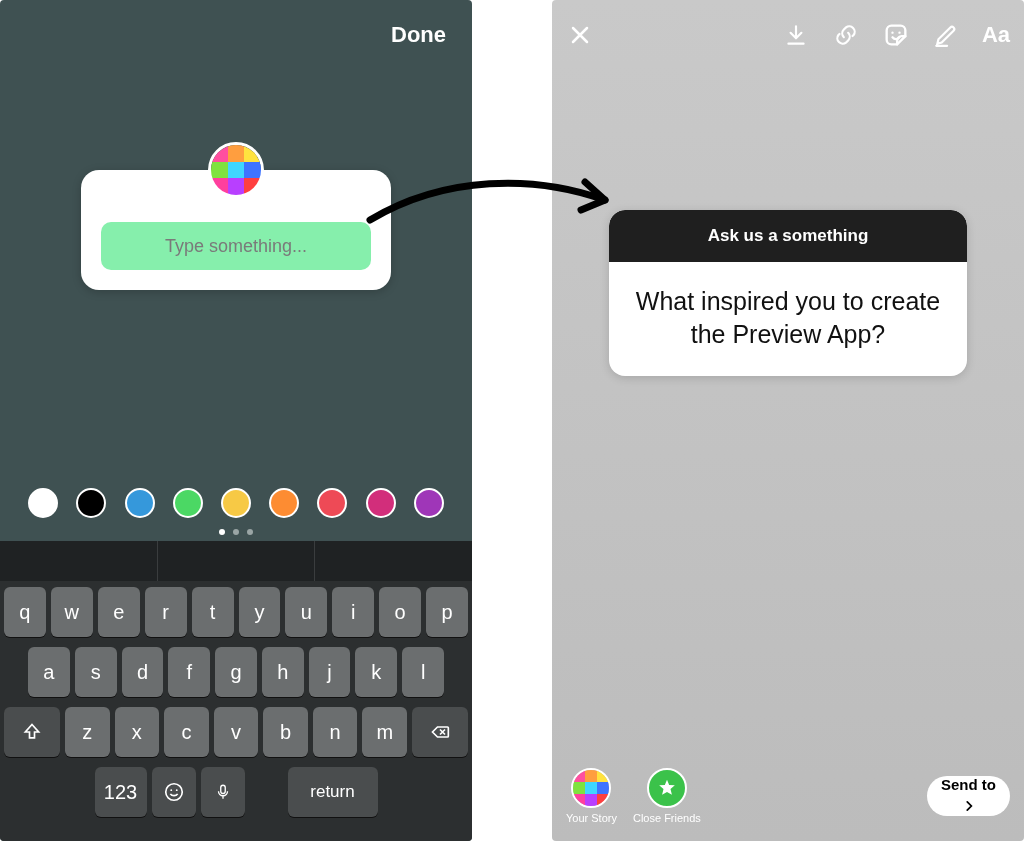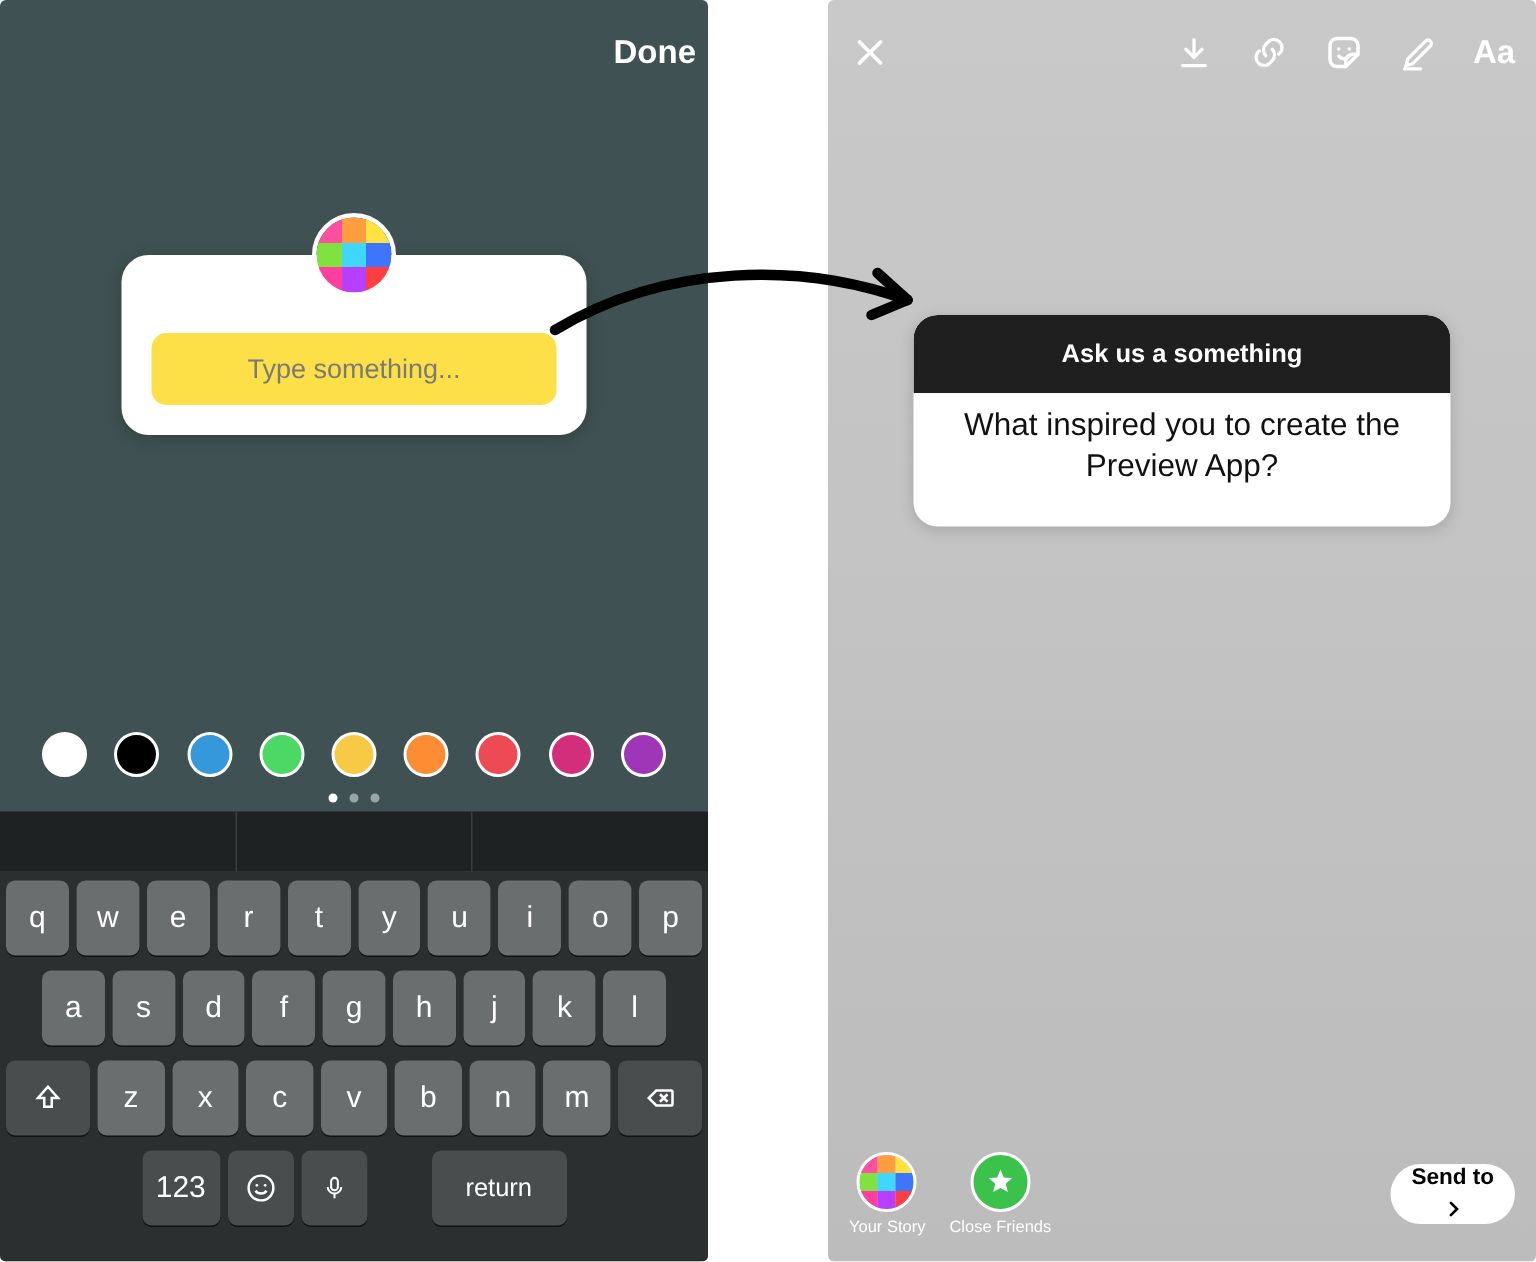--- a/index.html
+++ b/index.html
@@ -3,30 +3,30 @@
 <meta charset="utf-8">
 <style>
   * { box-sizing: border-box; margin: 0; padding: 0; font-family: -apple-system, Helvetica, Arial, sans-serif; }
   body { width: 1024px; height: 841px; overflow: hidden; background:#fff; position:relative; }
   .canvas { position:relative; width:1024px; height:841px; display:flex; }
   .phone { position:relative; width:472px; height:841px; overflow:hidden; border-radius:4px; }
   .spacer { width:80px; height:841px; background:#ffffff; position:relative; }
 
   
   .phone-left { background:#3f5152; }
-  .left-top { position:absolute; top:0; left:0; right:0; height:70px; display:flex; justify-content:flex-end; align-items:center; padding:0 8px; }
+  .left-top { position:absolute; top:0; left:0; right:0; height:70px; display:flex; justify-content:flex-end; align-items:center; padding:0 26px; }
   .done-btn { color:#fff; font-size:22px; font-weight:600; background:none; border:none; cursor:pointer; }
 
   .sticker-left { position:absolute; left:50%; top:170px; transform:translateX(-50%); width:310px; background:#fff; border-radius:18px; padding:30px 20px 20px; box-shadow:0 2px 10px rgba(0,0,0,.2); }
   .avatar-wrap { position:absolute; top:-28px; left:50%; transform:translateX(-50%); }
   .avatar { width:56px; height:56px; border-radius:50%; overflow:hidden; border:3px solid #fff; display:grid; grid-template-columns:repeat(3,1fr); grid-template-rows:repeat(3,1fr); }
   .avatar div{ width:100%; height:100%; }
   .prompt-left { text-align:center; font-size:22px; font-weight:600; color:#222; margin-top:8px; }
   .emoji { font-size:22px; }
-  .input-fake { margin-top:22px; background:#fde047; border-radius:10px; height:48px; display:flex; align-items:center; justify-content:center; color:#7a7a7a; font-size:18px; }
+  .input-fake { margin-top:22px; background:#86efac; border-radius:10px; height:48px; display:flex; align-items:center; justify-content:center; color:#7a7a7a; font-size:18px; }
 
   .color-row { position:absolute; left:0; right:0; bottom:323px; display:flex; justify-content:space-evenly; align-items:center; padding:0 10px; }
   .color-swatch { width:30px; height:30px; border-radius:50%; border:2px solid #fff; cursor:pointer; }
   .dots-row { position:absolute; left:50%; bottom:306px; transform:translateX(-50%); display:flex; gap:8px; }
   .dot { width:6px; height:6px; border-radius:50%; background:#9aa5a5; }
   .dot.active { background:#fff; }
 
   .suggest-bar { position:absolute; left:0; right:0; bottom:260px; height:40px; background:#1f2223; display:flex; }
   .suggest-bar div{ flex:1; border-right:1px solid #3a3d3e; }
   .suggest-bar div:last-child{border-right:none;}
@@ -46,21 +46,21 @@
   
   .phone-right { background:linear-gradient(180deg,#c9c9c9 0%, #bcbcbc 100%); }
   .right-top { position:absolute; top:0; left:0; right:0; height:70px; display:flex; align-items:center; padding:0 14px; justify-content:space-between; }
   .right-icons { display:flex; gap:22px; align-items:center; }
   .ico { width:28px; height:28px; display:flex; align-items:center; justify-content:center; cursor:pointer; }
   .close-x svg,.ico svg{stroke:#fff;}
   .aa { color:#fff; font-size:22px; font-weight:700; font-family:Helvetica; }
 
   .sticker-right { position:absolute; left:50%; top:210px; transform:translateX(-50%); width:358px; background:#fff; border-radius:16px; overflow:hidden; box-shadow:0 2px 10px rgba(0,0,0,.15); }
   .sticker-right-head { background:#1f1f1f; color:#fff; text-align:center; font-size:17px; font-weight:600; padding:16px 8px; border-top-left-radius:16px; border-top-right-radius:16px;}
-  .sticker-right-body { padding:8px 22px 26px; text-align:center; font-size:21px; font-weight:500; color:#111; line-height:1.3; }
+  .sticker-right-body { padding:23px 22px 26px; text-align:center; font-size:25px; font-weight:500; color:#111; line-height:1.3; }
 
   .right-bottom { position:absolute; left:0; right:0; bottom:0; height:90px; display:flex; align-items:center; padding:0 14px; gap:16px; }
   .story-opt { display:flex; flex-direction:column; align-items:center; gap:4px; cursor:pointer;}
   .story-opt .avatar { width:40px; height:40px; border:2px solid #fff; }
   .story-opt-label { color:#fff; font-size:11px; }
   .cf-circle{ width:40px;height:40px;border-radius:50%;background:#3bc24a;border:2px solid #fff; display:flex;align-items:center;justify-content:center;}
   .cf-circle svg{fill:#fff;}
   .sendto { margin-left:auto; background:#fff; border-radius:22px; height:40px; padding:0 14px; display:flex; align-items:center; gap:6px; font-size:15px; font-weight:600; cursor:pointer;flex-direction:column;}
 
   

